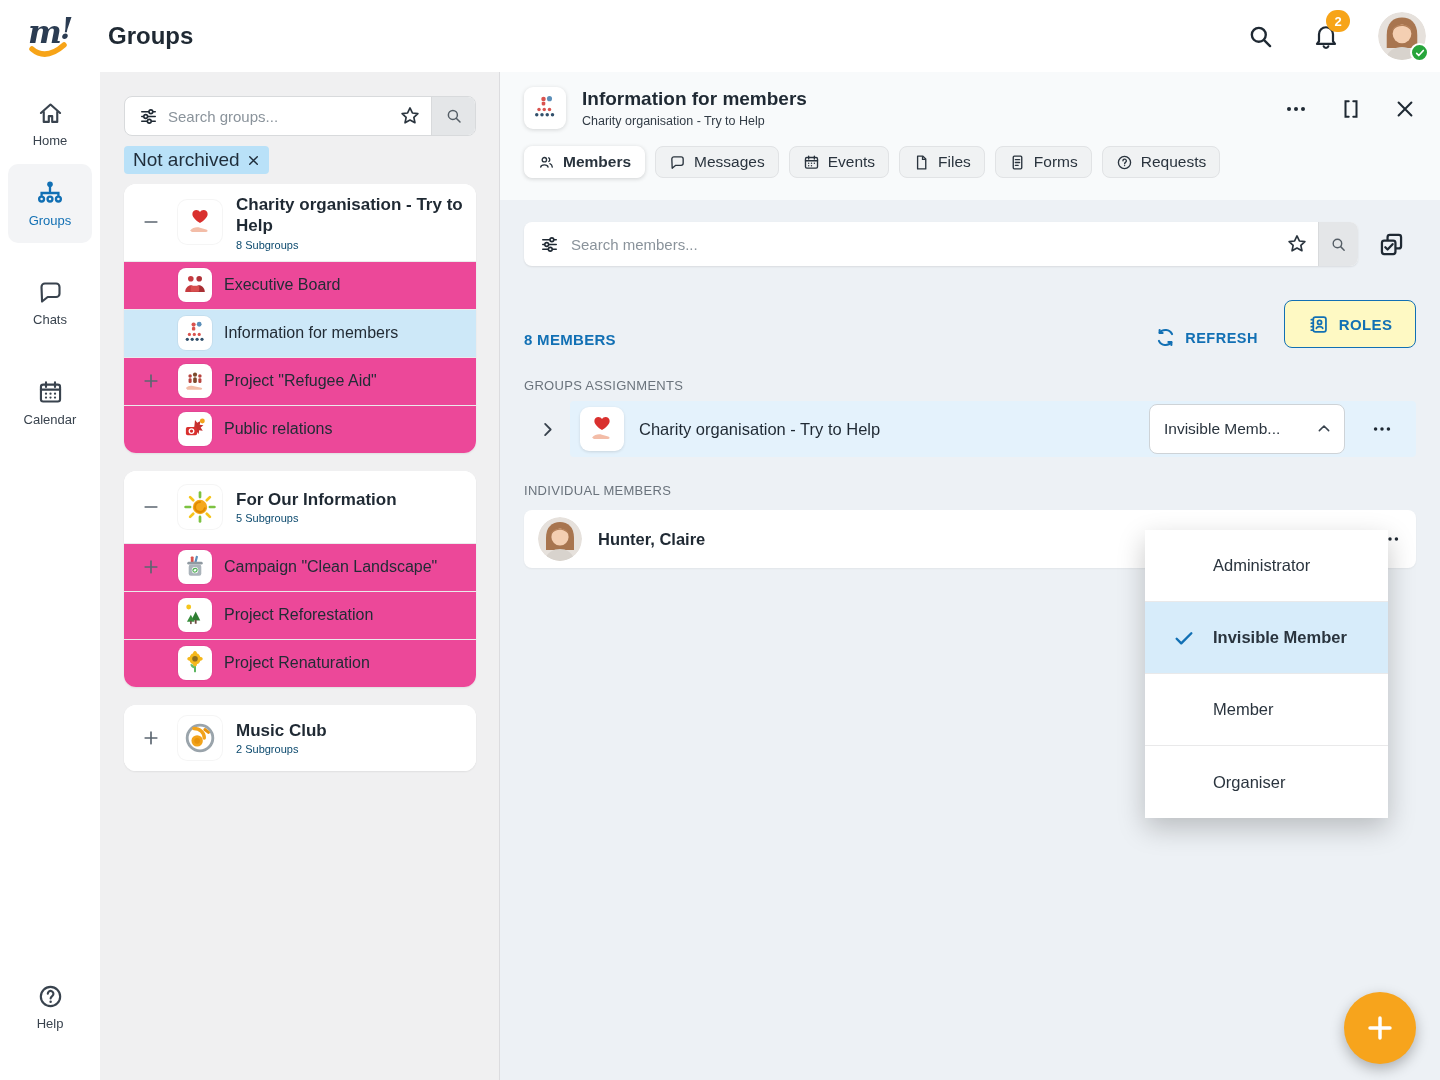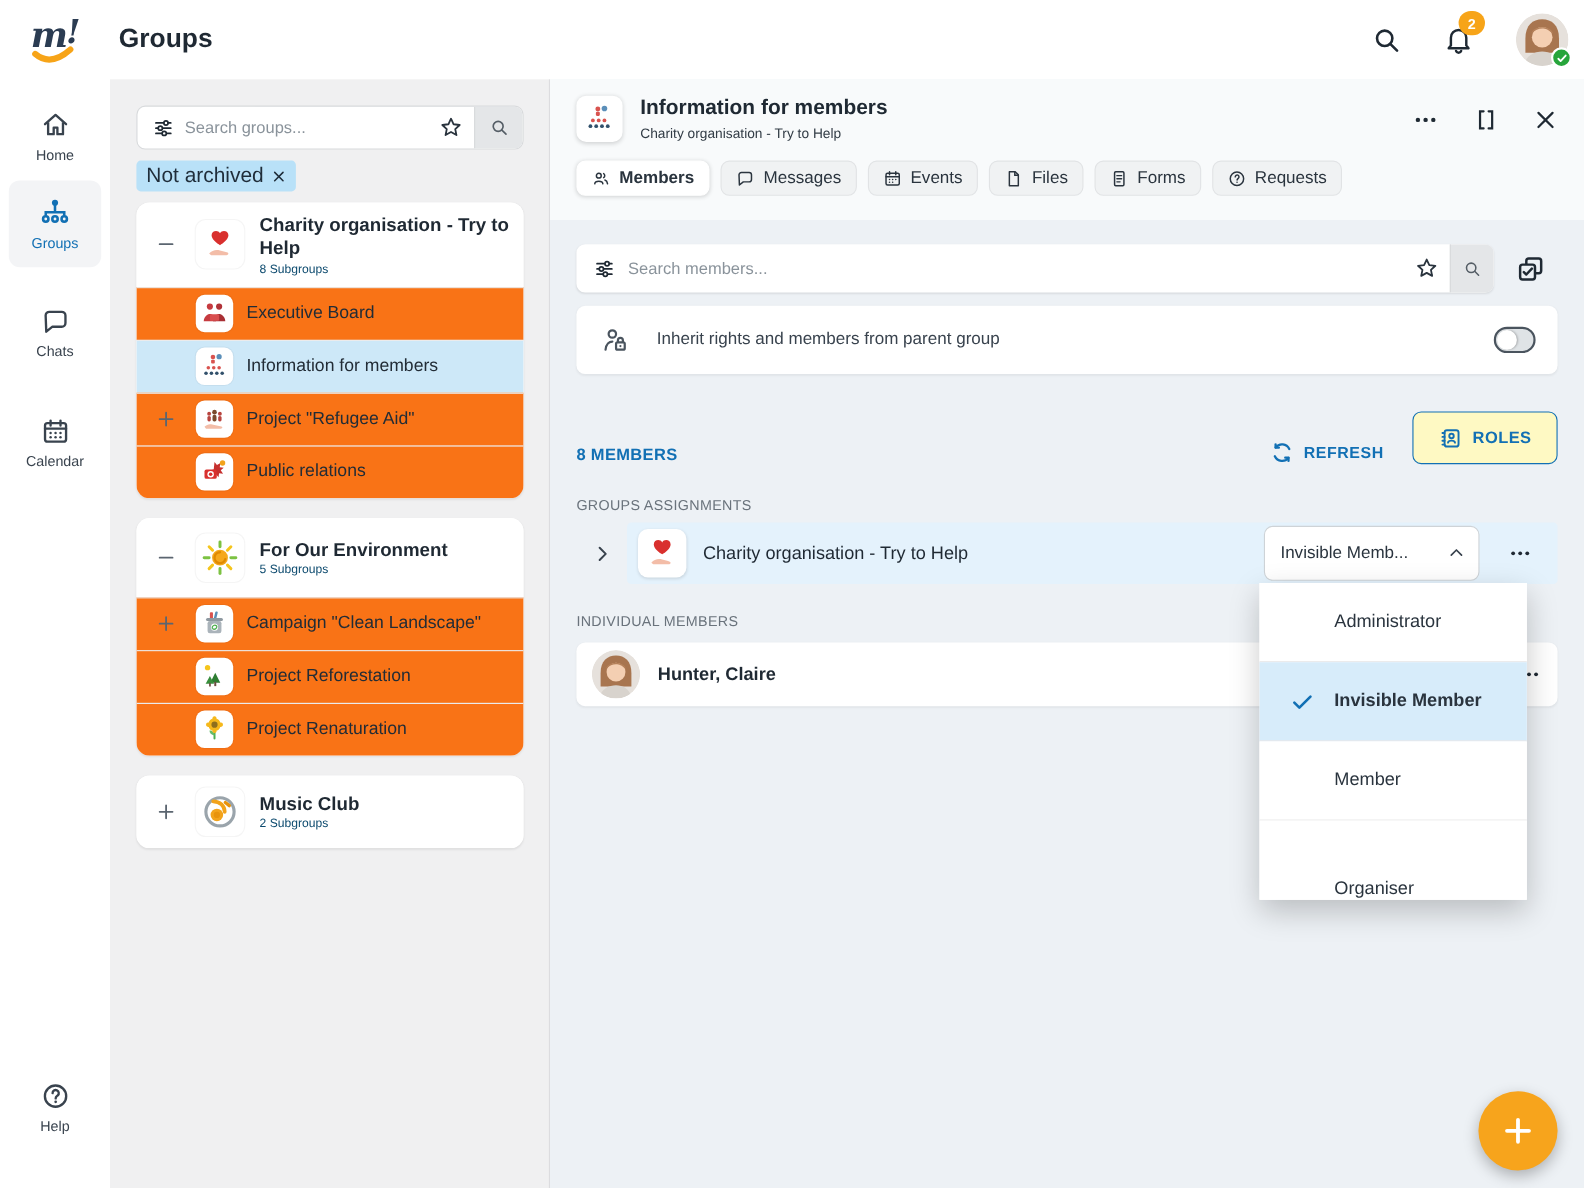--- a/index.html
+++ b/index.html
@@ -43,21 +43,21 @@
   .chip { margin-top:10px; display:inline-flex; align-items:center; gap:7px; background:#b9e1f8; border-radius:4px; padding:3px 9px; font-size:19px; color:#1f2d3a; }
   .chip .x { color:#1f2d3a; cursor:pointer; display:flex; }
   .gcard { margin-top:10px; border-radius:12px; overflow:hidden; background:#fff; box-shadow:0 1px 2px rgba(0,0,0,.07); }
   .grow-parent { display:flex; align-items:center; min-height:72px; background:#fff; padding:10px 10px 10px 0; }
   .exp-col { width:54px; display:flex; justify-content:center; color:#5b6570; flex:none; cursor:pointer; background:none; border:0; }
   .exp-col.empty { cursor:default; }
   .emblem { width:44px; height:44px; border-radius:9px; background:#fff; box-shadow:0 0 0 1px rgba(0,0,0,.04); display:flex; align-items:center; justify-content:center; flex:none; }
   .g-text { margin-left:14px; }
   .g-title { font-size:17px; font-weight:700; color:#1f2933; line-height:1.25; }
   .g-sub { font-size:11px; color:#0c4a6e; margin-top:2px; }
-  .grow-child { display:flex; align-items:center; height:48px; background:#f97316; border-top:1px solid #ebebec; font-size:16px; color:#222c36; cursor:pointer; }
+  .grow-child { display:flex; align-items:center; height:48px; background:#ec4899; border-top:1px solid #ebebec; font-size:16px; color:#222c36; cursor:pointer; }
   .grow-child .emblem { width:34px; height:34px; border-radius:8px; }
   .grow-child.selected { background:#cde8f8; }
   .c-label { margin-left:12px; }
 
   
   .main { position:absolute; top:72px; left:500px; right:0; bottom:0; background:#edf1f5; }
   .main-header { background:#f8fafb; height:128px; padding:15px 24px 0; }
   .mh-row1 { display:flex; align-items:flex-start; }
   .mh-emblem { width:42px; height:42px; background:#fff; border-radius:9px; box-shadow:0 1px 4px rgba(0,0,0,.15); display:flex; align-items:center; justify-content:center; }
   .mh-titles { margin-left:16px; padding-top:1px; }
@@ -95,21 +95,21 @@
   .role-select { width:196px; height:50px; background:#fff; border:1px solid #ced3d7; border-radius:8px; display:flex; align-items:center; padding:0 12px 0 14px; gap:8px; font-size:15.5px; color:#2a343e; cursor:pointer; font-family:inherit; }
   .role-select .val { flex:1; text-align:left; white-space:nowrap; overflow:hidden; }
   .ellipsis-btn { width:44px; display:flex; justify-content:center; color:#1f2933; background:none; border:0; cursor:pointer; flex:none; }
 
   .member-card { margin-top:12px; height:58px; background:#fff; border-radius:8px; display:flex; align-items:center; padding:0 4px 0 14px; gap:16px; box-shadow:0 1px 2px rgba(0,0,0,.05); }
   .member-avatar { width:44px; height:44px; border-radius:50%; flex:none; }
   .member-name { font-size:16.5px; font-weight:600; color:#1f2933; flex:1; }
 
   .dropdown { position:absolute; left:645px; top:458px; width:243px; background:#fff; box-shadow:0 10px 26px rgba(0,0,0,.22); z-index:20; }
   .dd-item { height:72px; display:flex; align-items:center; padding-left:26px; gap:16px; font-size:16.5px; color:#2a343e; border-bottom:1px solid #e9e9ea; cursor:pointer; background:#fff; width:100%; border-left:0; border-right:0; border-top:0; font-family:inherit; }
-  .dd-item:last-child { border-bottom:0;align-items:flex-end; }
+  .dd-item:last-child { border-bottom:0; }
   .dd-check { width:26px; display:flex; justify-content:center; color:#1270b4; visibility:hidden; flex:none; }
   .dd-item.selected { background:#d7ecfa; font-weight:700; }
   .dd-item.selected .dd-check { visibility:visible; }
 
   .fab { position:absolute; right:24px; bottom:16px; width:72px; height:72px; border-radius:50%; background:#f7a41c; border:0; box-shadow:0 5px 14px rgba(0,0,0,.28); display:flex; align-items:center; justify-content:center; color:#fff; cursor:pointer; z-index:30; }
 </style>
 </head>
 <body>
 
 <header class="topbar">
@@ -359,21 +359,21 @@
               <line x1="9" y1="9" x2="12.5" y2="12.5"></line>
               <line x1="31" y1="9" x2="27.5" y2="12.5"></line>
               <line x1="9" y1="31" x2="12.5" y2="27.5"></line>
               <line x1="31" y1="31" x2="27.5" y2="27.5"></line>
             </g>
             <circle cx="20" cy="20" r="8" fill="#f5a81c"></circle>
             <path d="M20 14.5a5.5 5.5 0 1 0 5.3 7" stroke="#e08a00" stroke-width="2.3" fill="none" stroke-linecap="round"></path>
           </svg>
       </span>
       <span class="g-text">
-        <span class="g-title">For Our Environment</span>
+        <span class="g-title">For Our Information</span>
         <div class="g-sub">5 Subgroups</div>
       </span>
     </div>
     <div class="grow-child">
       <button class="exp-col">
         <svg width="20" height="20" viewBox="0 0 24 24" fill="none" stroke="currentColor" stroke-width="2" stroke-linecap="round">
             <path d="M12 5v14M5 12h14"></path>
           </svg>
       </button>
       <span class="emblem">
@@ -576,33 +576,20 @@
       </div>
       <button class="icon-btn msel-btn">
         <svg width="27" height="27" viewBox="0 0 24 24" fill="none" stroke="currentColor" stroke-width="2">
             <rect x="8.5" y="3.5" width="12" height="12" rx="2"></rect>
             <rect x="3.5" y="8.5" width="12" height="12" rx="2" fill="#edf1f5"></rect>
             <path d="M6.5 14.5l2 2 4.5-4.8" stroke-linecap="round" stroke-linejoin="round"></path>
           </svg>
       </button>
     </div>
 
-    <div class="inherit-card">
-      <svg width="27" height="27" viewBox="0 0 24 24" fill="none" stroke="#4a545e" stroke-width="1.8">
-          <circle cx="9.5" cy="6.8" r="3"></circle>
-          <path d="M4 19.5c.4-4.5 3-6.6 5.5-6.6" stroke-linecap="round"></path>
-          <rect x="12.5" y="13.5" width="7" height="6" rx="1.2"></rect>
-          <path d="M14 13.5v-1.6a2 2 0 0 1 4 0v1.6"></path>
-          <circle cx="16" cy="16.5" r="0.9" fill="#4a545e" stroke="none"></circle>
-        </svg>
-      <span class="inherit-label">Inherit rights and members from parent group</span>
-      <span class="toggle">
-          <span class="knob"></span>
-        </span>
-    </div>
 
     <div class="members-bar">
       <span class="m-count">8 MEMBERS</span>
       <button class="refresh-btn">
         <svg width="21" height="21" viewBox="0 0 24 24" fill="none" stroke="currentColor" stroke-width="2.4" stroke-linecap="round">
             <path d="M19.5 8.2A8.4 8.4 0 0 0 5.3 6.6"></path>
             <path d="M5.3 3.4v3.4h3.4" stroke-linejoin="round"></path>
             <path d="M4.5 15.8a8.4 8.4 0 0 0 14.2 1.6"></path>
             <path d="M18.7 20.6v-3.4h-3.4" stroke-linejoin="round"></path>
           </svg>

